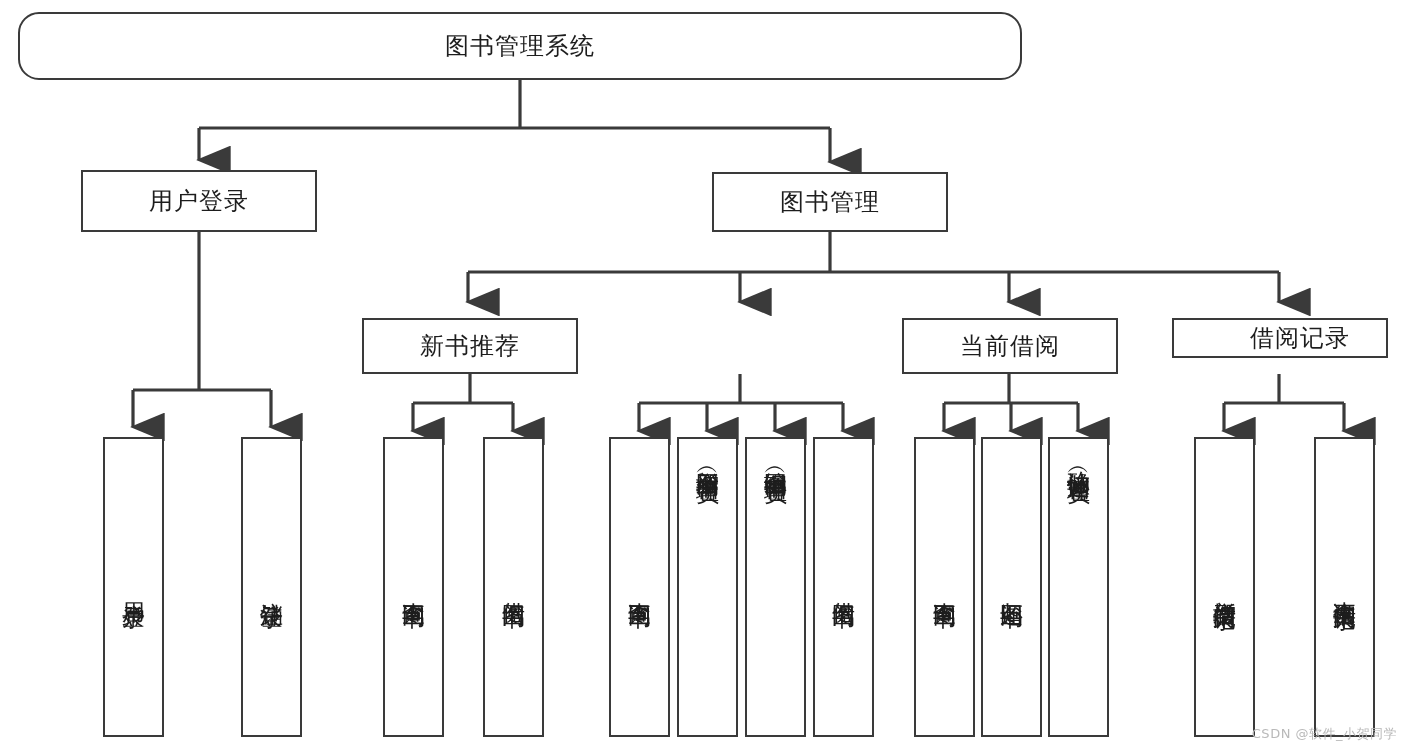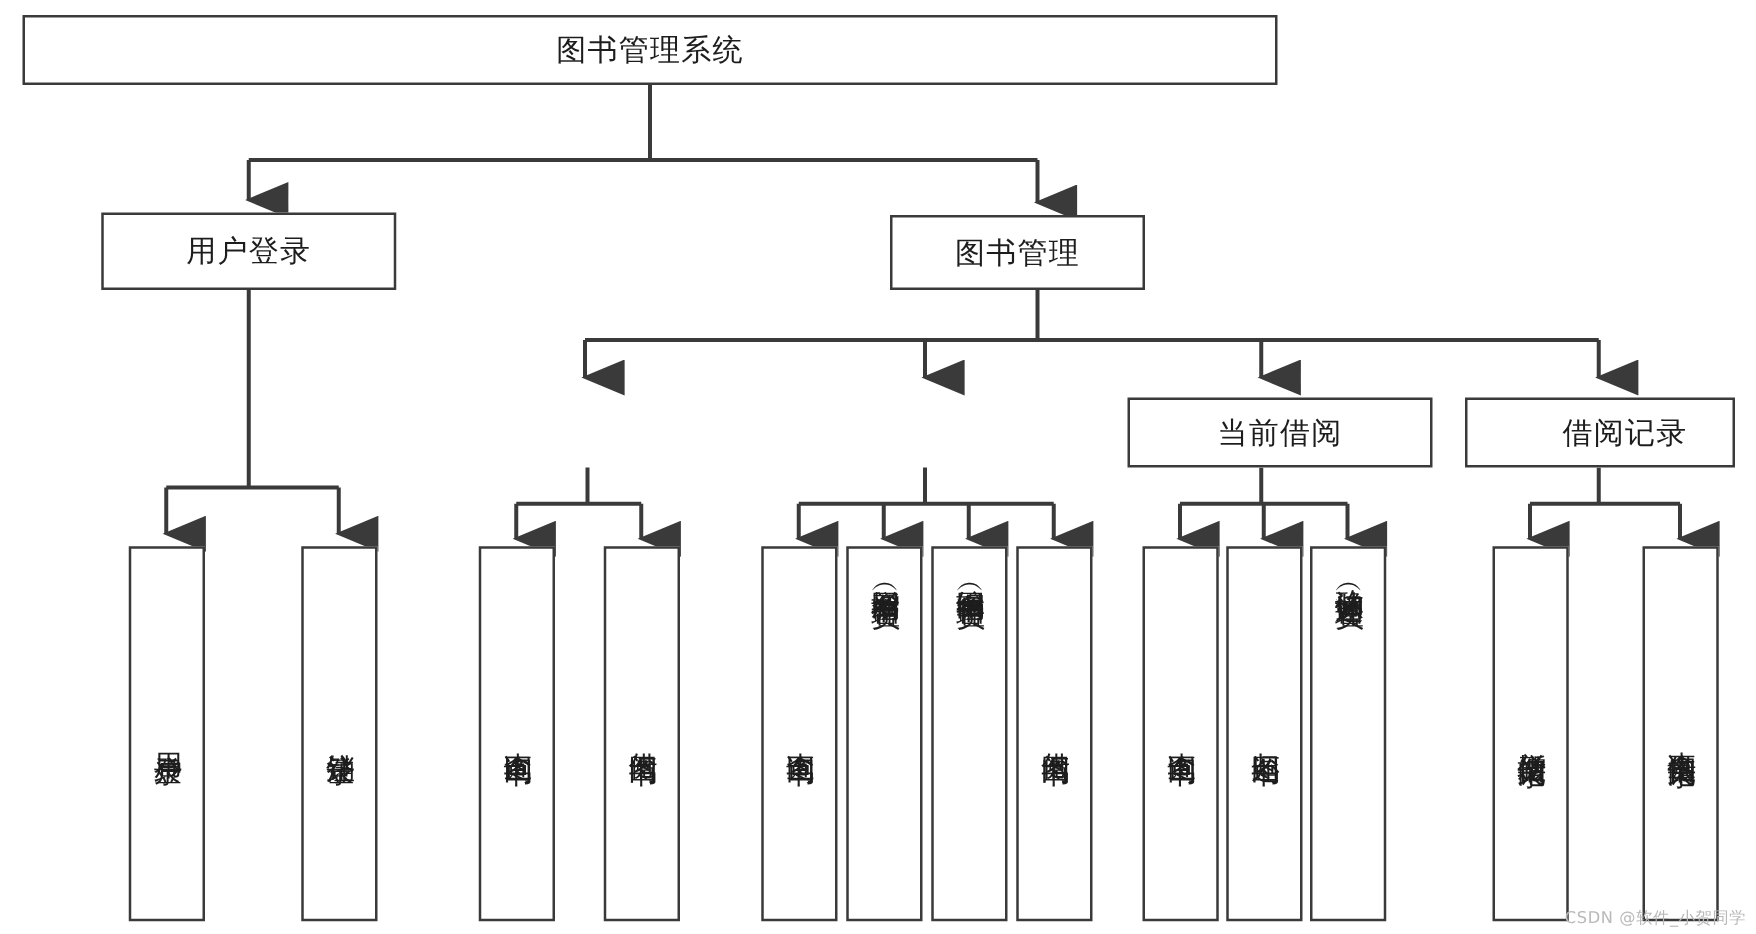--- a/index.html
+++ b/index.html
@@ -117,35 +117,38 @@
       <path d="M 1011 403 L 1011 431" marker-end="url(#arrow)"></path>
       <path d="M 1078 403 L 1078 431" marker-end="url(#arrow)"></path>
 
       <path d="M 1279 374 L 1279 403"></path>
       <path d="M 1224 403 L 1344 403"></path>
       <path d="M 1224 403 L 1224 431" marker-end="url(#arrow)"></path>
       <path d="M 1344 403 L 1344 431" marker-end="url(#arrow)"></path>
     </g>
   </svg>
 
-  <div class="node node-h" style="left:18px; top:12px; width:1004px; height:56px;">
+  <div class="node node-h" style="left:18px; top:12px; width:1004px; height:68px;border-radius:21px;">
     <span>图书管理系统</span>
   </div>
 
   <div class="node node-h" style="left:81px; top:170px; width:236px; height:62px;">
     <span>用户登录</span>
   </div>
-  <div class="node node-h" style="left:712px; top:172px; width:204px; height:60px;">
+  <div class="node node-h" style="left:712px; top:172px; width:236px; height:60px;">
     <span>图书管理</span>
   </div>
 
-  <div class="node node-h" style="left:902px; top:318px; width:244px; height:56px;">
+  <div class="node node-h" style="left:362px; top:318px; width:216px; height:56px;">
+    <span>新书推荐</span>
+  </div>
+  <div class="node node-h" style="left:902px; top:318px; width:216px; height:56px;">
     <span>当前借阅</span>
   </div>
-  <div class="node node-h" style="left:1172px; top:318px; width:216px; height:56px;padding-left:40px;">
+  <div class="node node-h" style="left:1172px; top:318px; width:216px; height:40px;padding-left:40px;">
     <span>借阅记录</span>
   </div>
 
   <div class="node node-v center-v" style="left:103px; top:437px; width:61px; height:300px;">
     <span class="vlabel">用户登录</span>
   </div>
   <div class="node node-v center-v" style="left:241px; top:437px; width:61px; height:300px;">
     <span class="vlabel">注销登录</span>
   </div>
 

